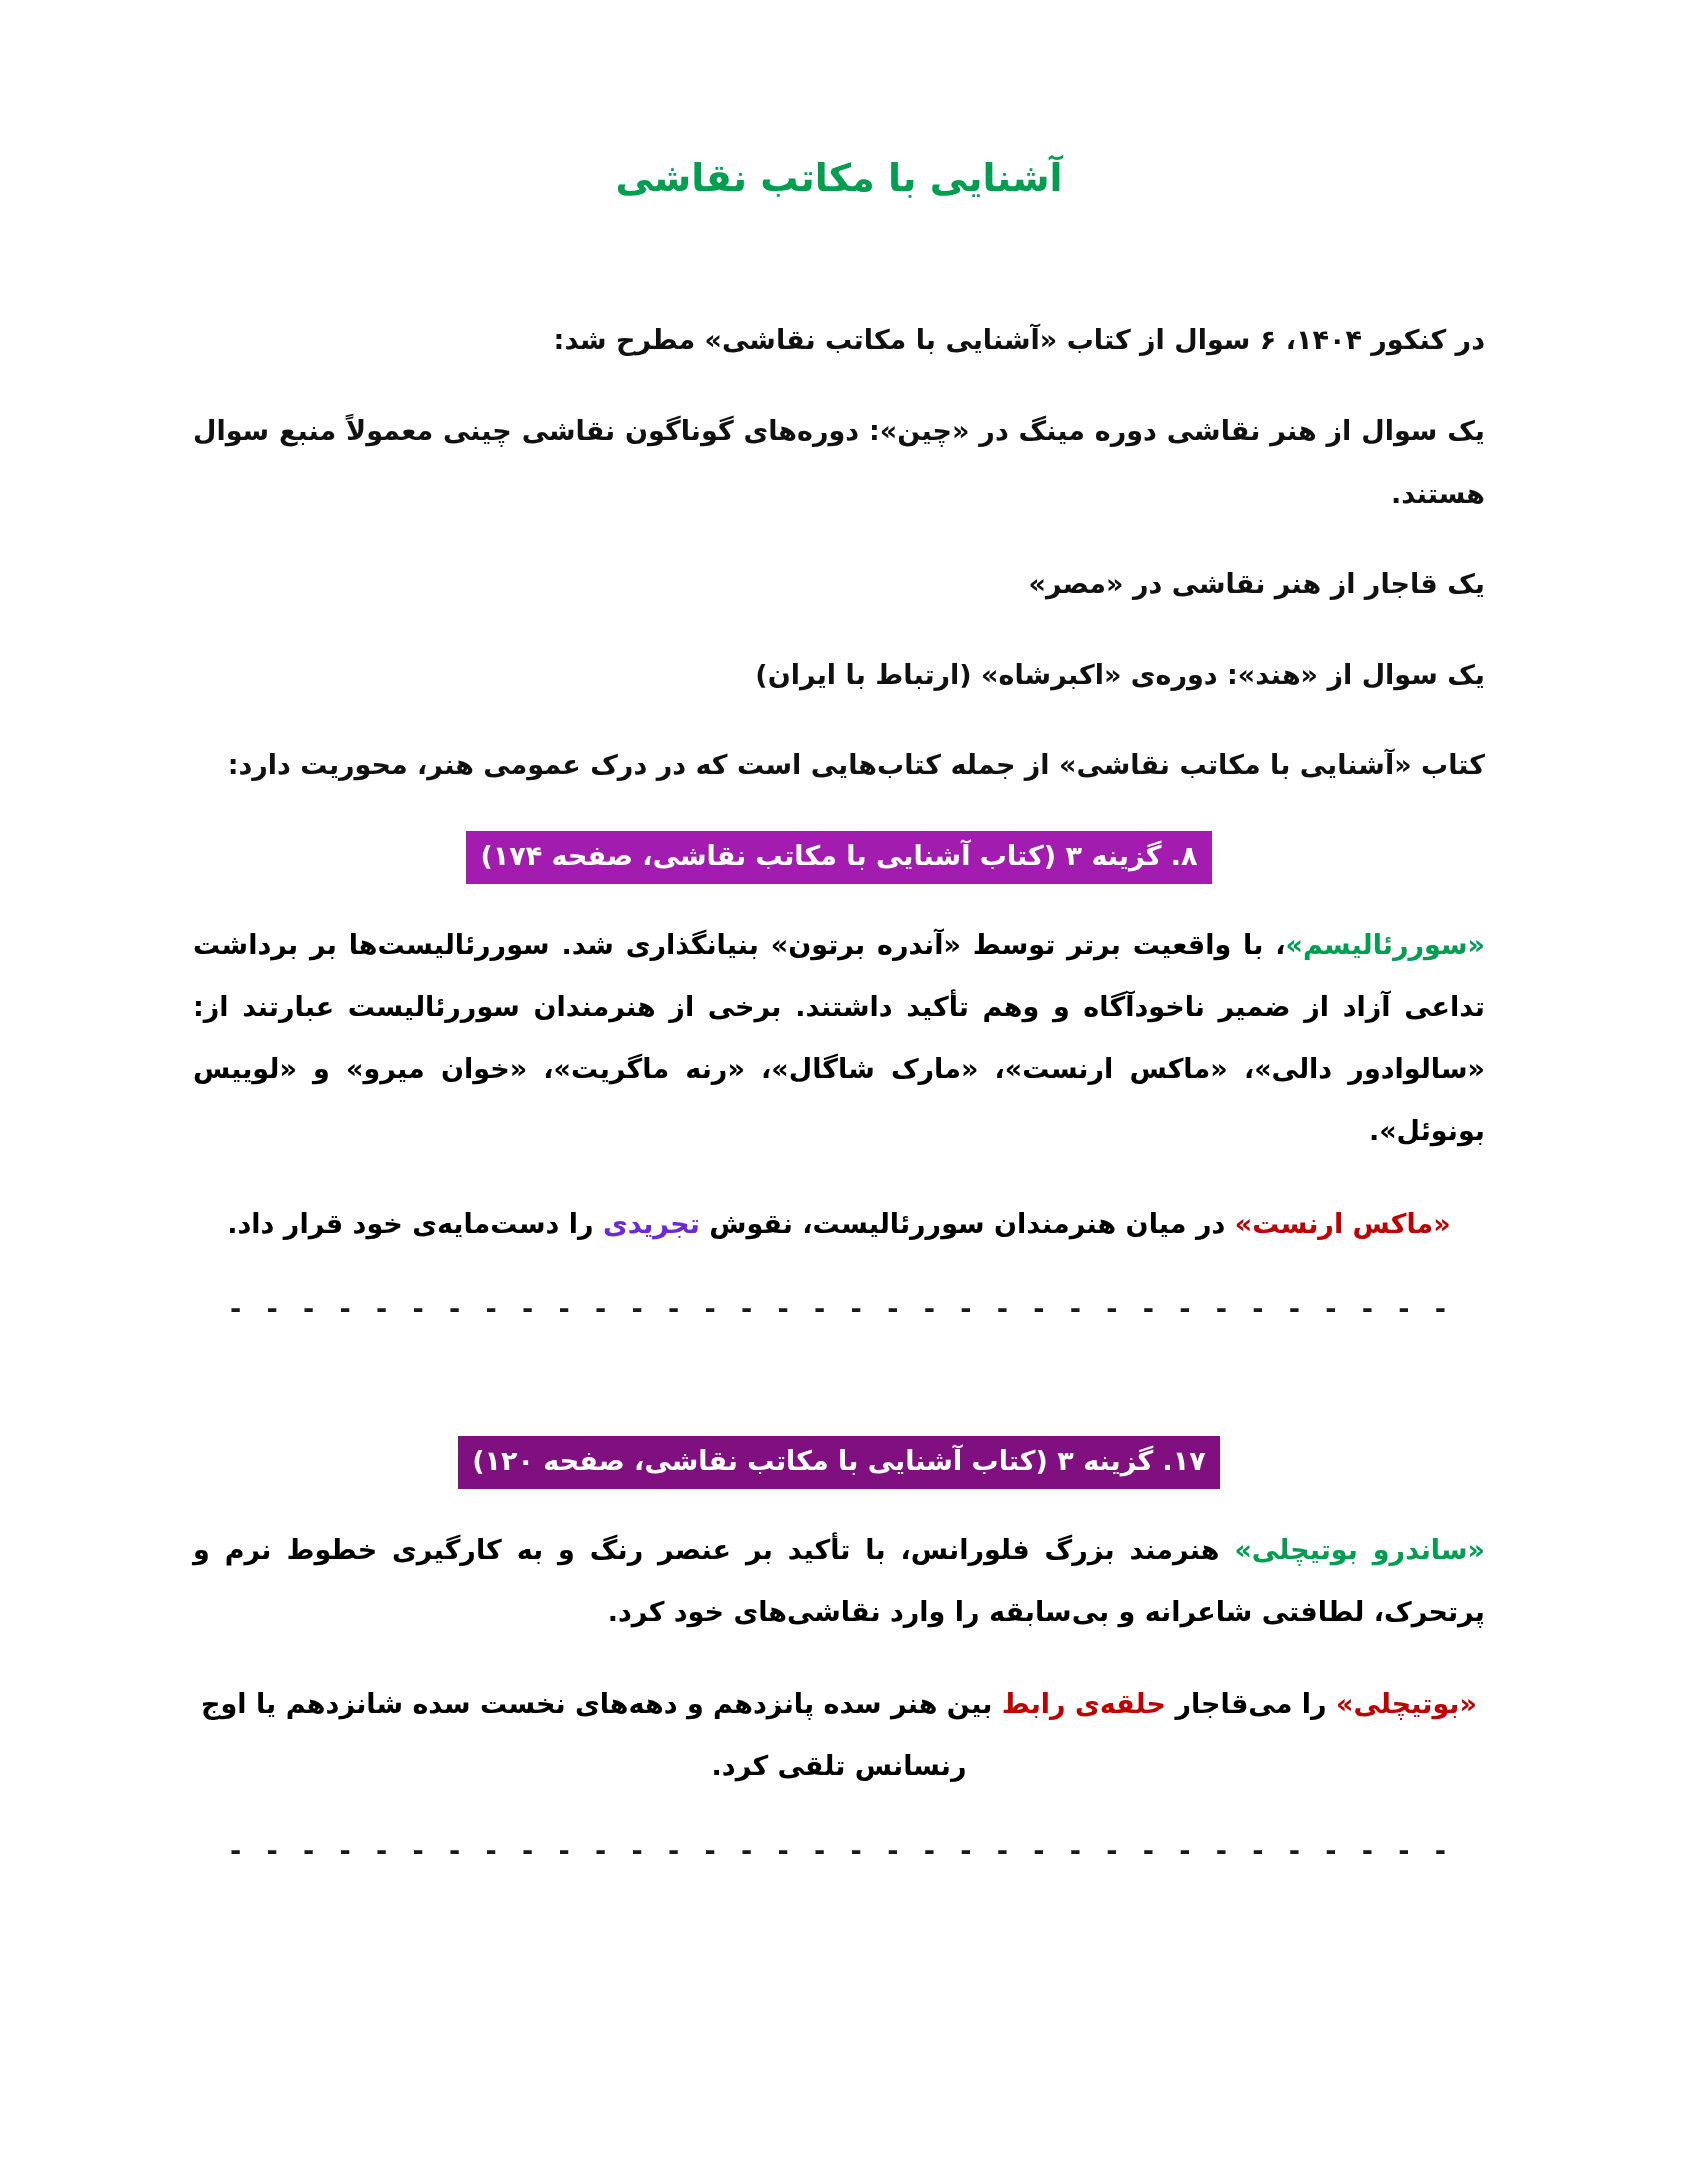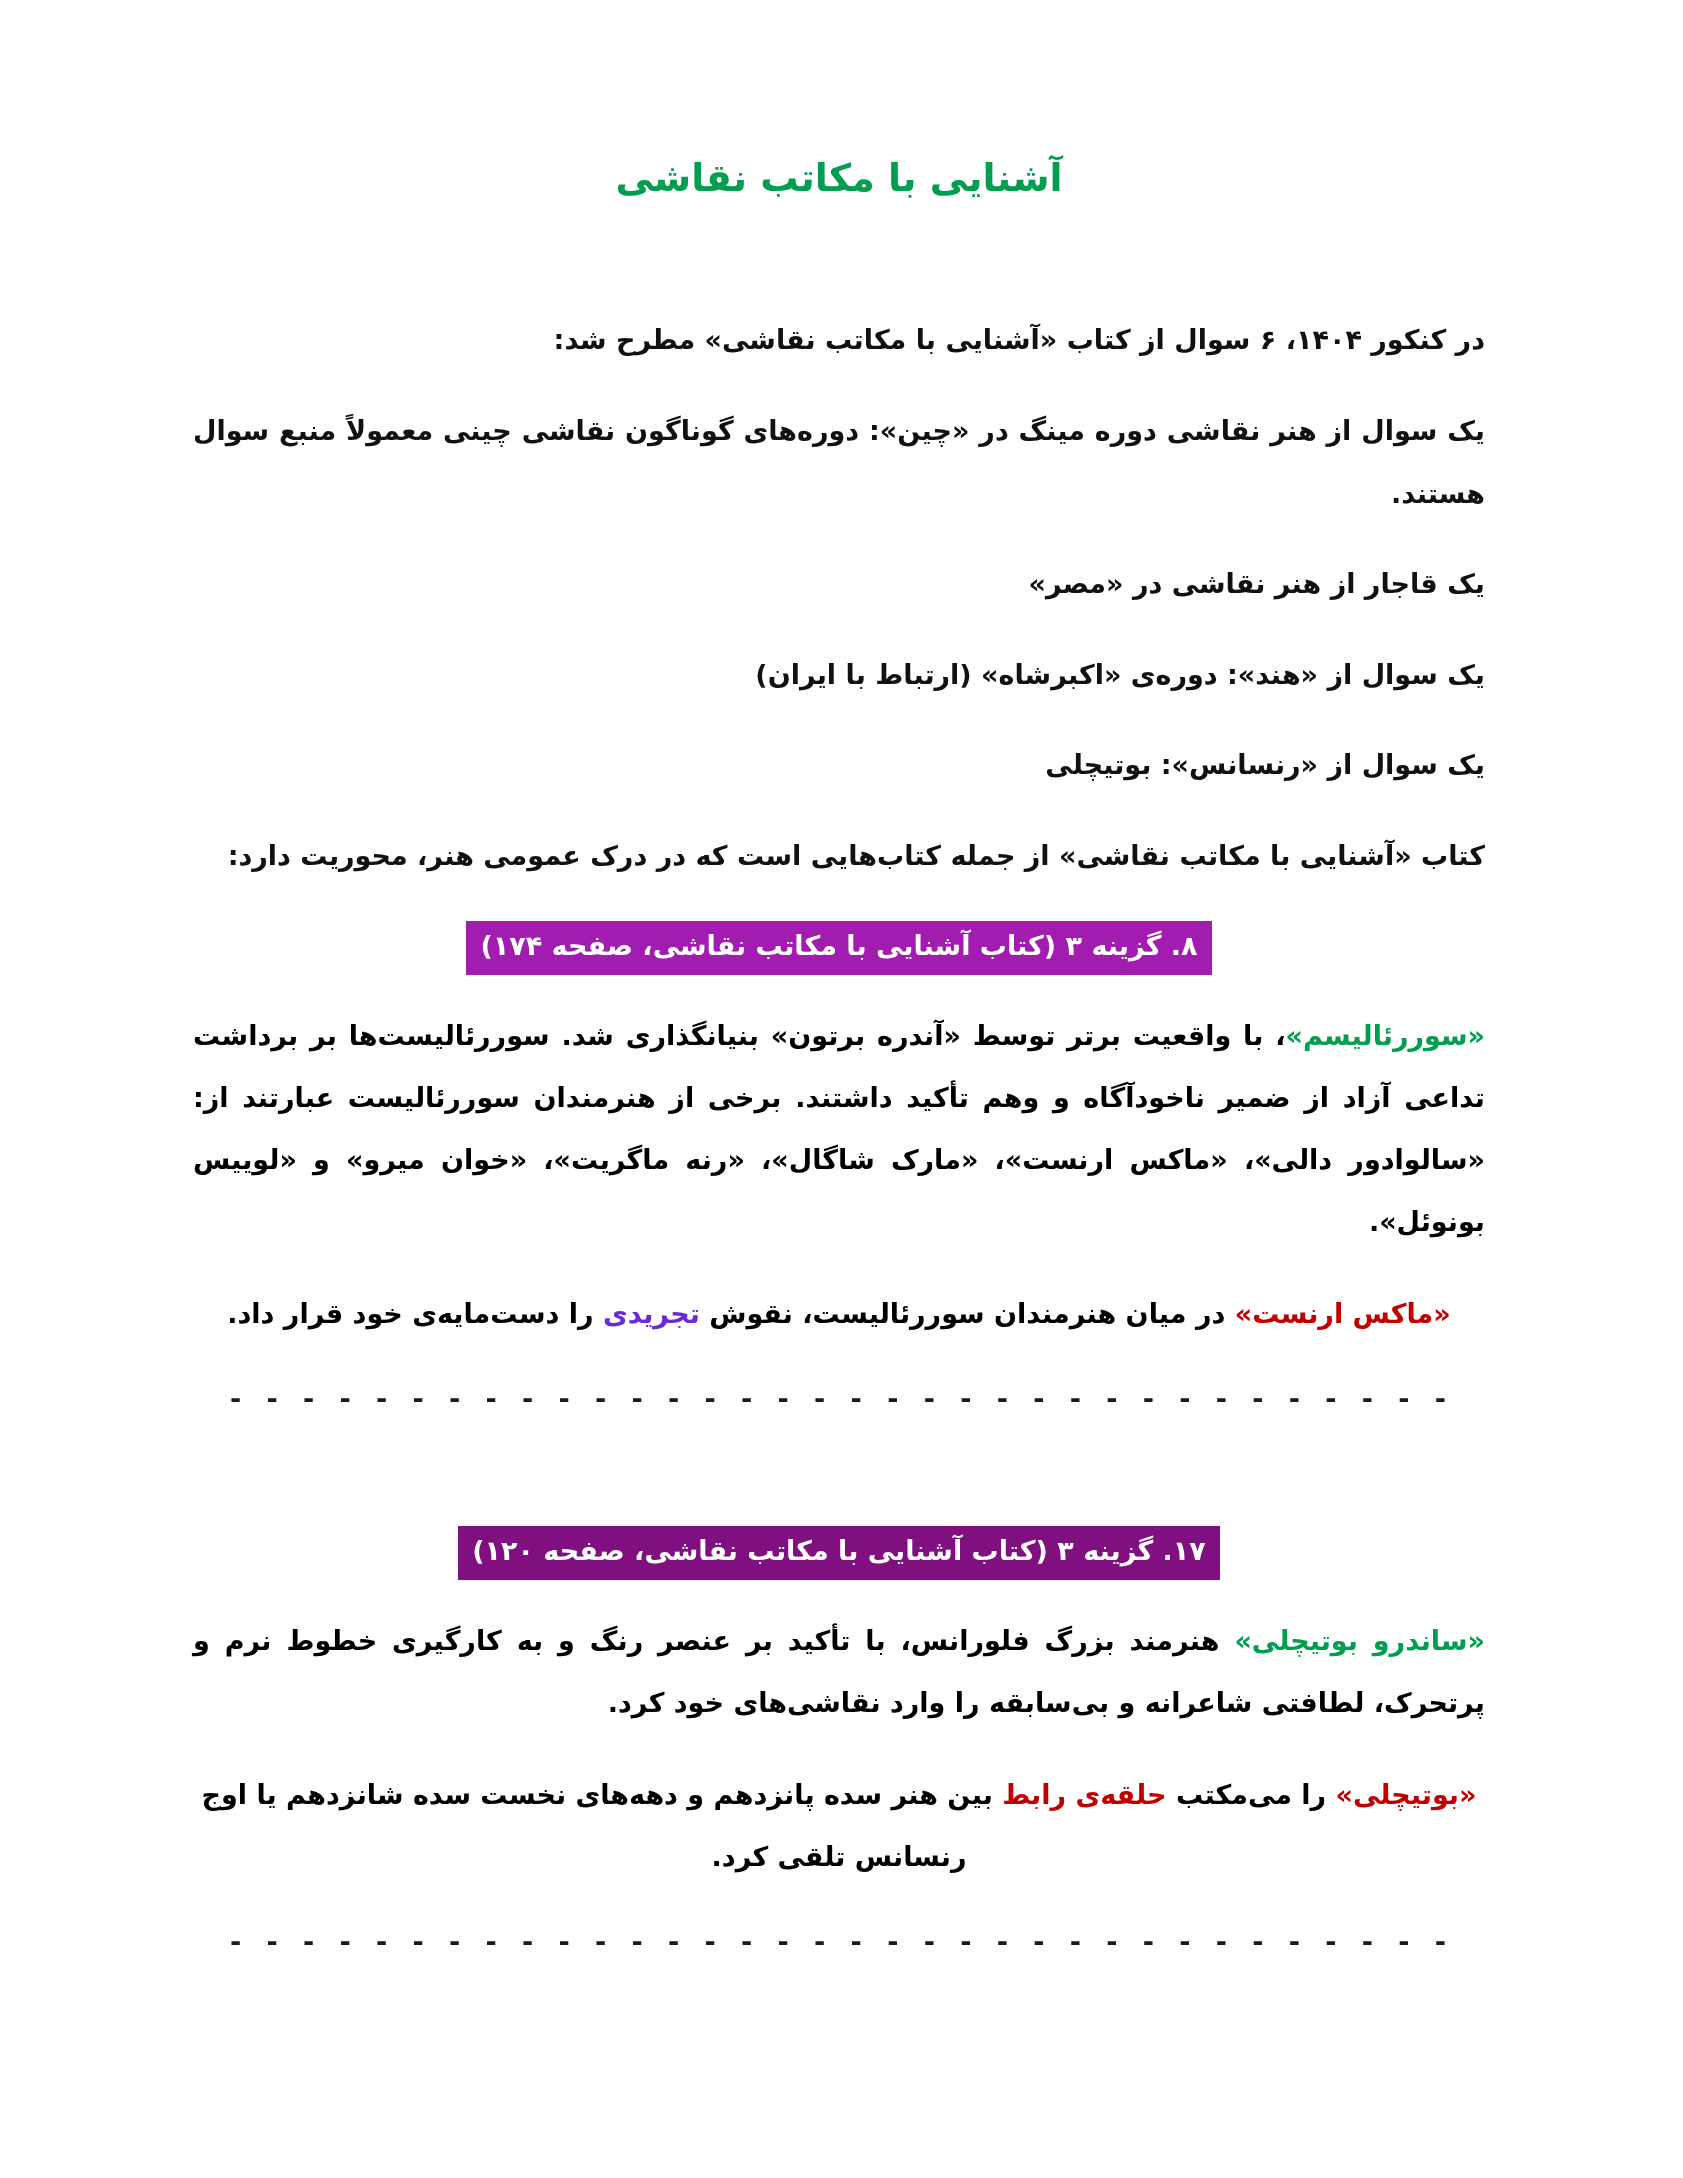--- a/index.html
+++ b/index.html
@@ -105,21 +105,20 @@
 
   <p class="para lead">در کنکور ۱۴۰۴، ۶ سوال از کتاب «آشنایی با مکاتب نقاشی» مطرح شد:</p>
 
   <p class="para bullet-line">یک سوال از هنر نقاشی دوره مینگ در «چین»: دوره‌های گوناگون نقاشی چینی معمولاً منبع سوال هستند.</p>
 
   <p class="para bullet-line">یک قاجار از هنر نقاشی در «مصر»</p>
 
   <p class="para bullet-line">یک سوال از «هند»: دوره‌ی «اکبرشاه» (ارتباط با ایران)</p>
 
 
-  <p class="para bullet-line">یک سوال از «رنسانس»: بوتیچلی</p>
 
 
   <p class="para bullet-line">کتاب «آشنایی با مکاتب نقاشی» از جمله کتاب‌هایی است که در درک عمومی هنر، محوریت دارد:</p>
 
   <div class="heading-wrap">
     <span class="heading-bar" style="background: #a21caf;">۸. گزینه ۳ (کتاب آشنایی با مکاتب نقاشی، صفحه ۱۷۴)</span>
   </div>
 
   <p class="body-para"><span class="green" style="color: rgb(0, 158, 79);">«سوررئالیسم»</span><span>، با واقعیت برتر توسط «آندره برتون» بنیانگذاری شد. سوررئالیست‌ها بر برداشت تداعی آزاد از ضمیر ناخودآگاه و وهم تأکید داشتند. برخی از هنرمندان سوررئالیست عبارتند از: «سالوادور دالی»، «ماکس ارنست»، «مارک شاگال»، «رنه ماگریت»، «خوان میرو» و «لوییس بونوئل».</span></p>
 
@@ -128,18 +127,18 @@
   <div class="divider">- - - - - - - - - - - - - - - - - - - - - - - - - - - - - - - - - -</div>
 
   <div class="gap-sm"></div>
 
   <div class="heading-wrap">
     <span class="heading-bar" style="background: rgb(128, 15, 128); margin-top: 16px;">۱۷. گزینه ۳ (کتاب آشنایی با مکاتب نقاشی، صفحه ۱۲۰)</span>
   </div>
 
   <p class="body-para"><span class="green" style="color: rgb(0, 158, 79);">«ساندرو بوتیچلی»</span><span> هنرمند بزرگ فلورانس، با تأکید بر عنصر رنگ و به کارگیری خطوط نرم و پرتحرک، لطافتی شاعرانه و بی‌سابقه را وارد نقاشی‌های خود کرد.</span></p>
 
-  <p class="body-para centered"><span class="red" style="color: rgb(192, 0, 0);">«بوتیچلی»</span><span> را می‌مکتب </span><span class="red" style="color: rgb(192, 0, 0);">حلقه‌ی رابط</span><span> بین هنر سده پانزدهم  و دهه‌های نخست سده شانزدهم یا اوج رنسانس تلقی کرد.</span></p>
+  <p class="body-para centered"><span class="red" style="color: rgb(192, 0, 0);">«بوتیچلی»</span><span> را می‌قاجار </span><span class="red" style="color: rgb(192, 0, 0);">حلقه‌ی رابط</span><span> بین هنر سده پانزدهم  و دهه‌های نخست سده شانزدهم یا اوج رنسانس تلقی کرد.</span></p>
 
   <div class="divider">- - - - - - - - - - - - - - - - - - - - - - - - - - - - - - - - - -</div>
 
 </div>
 
 
 </body></html>

